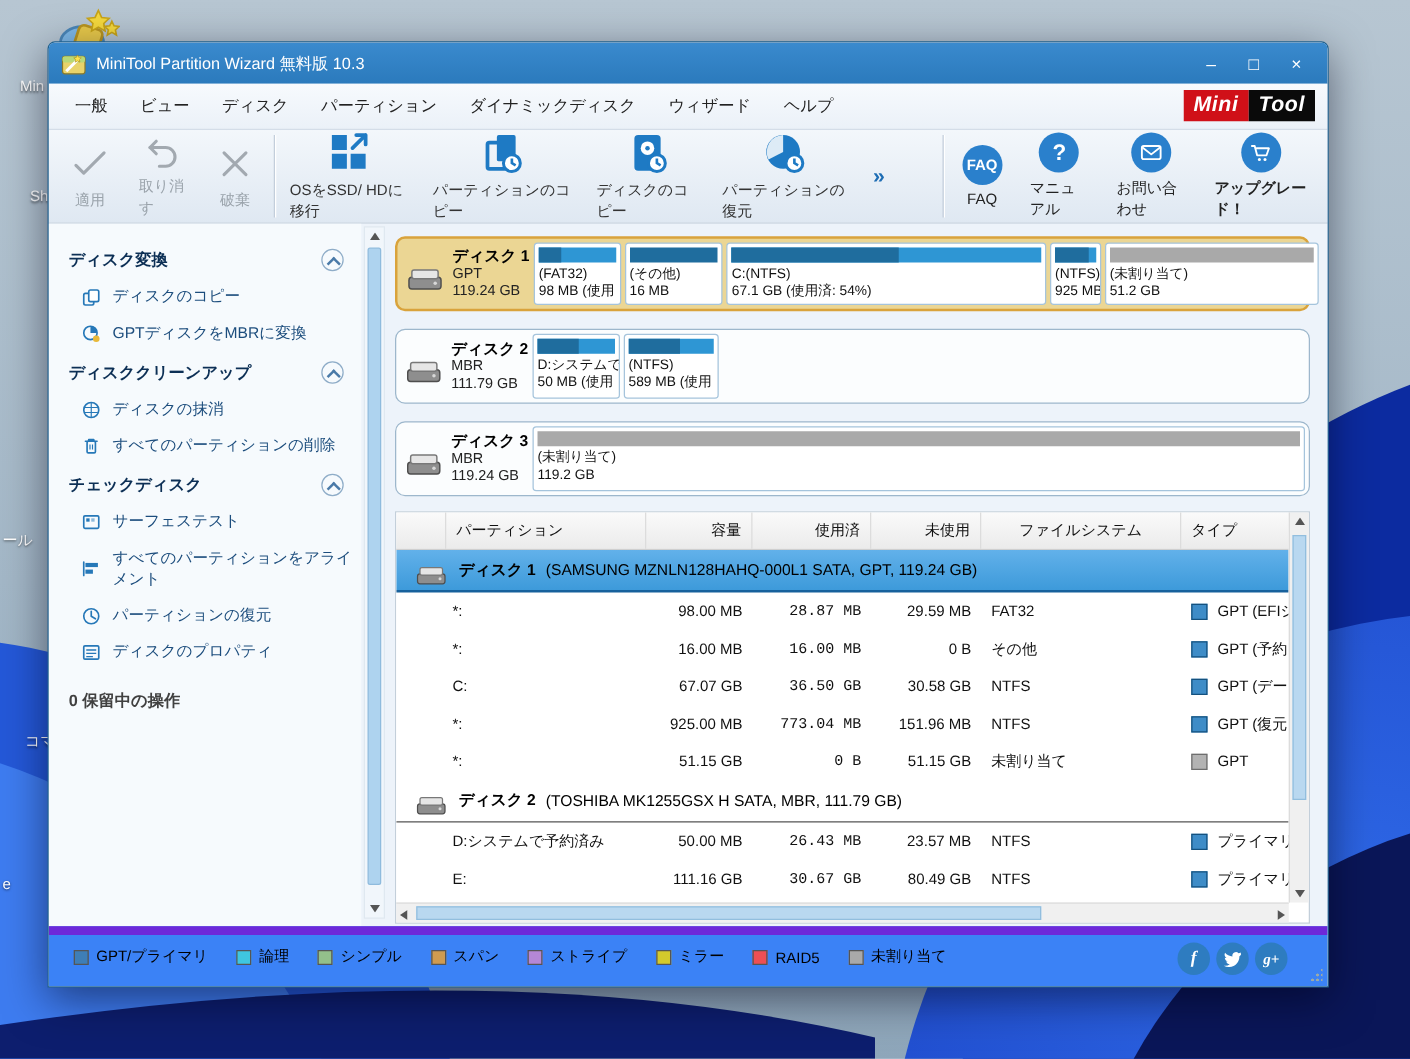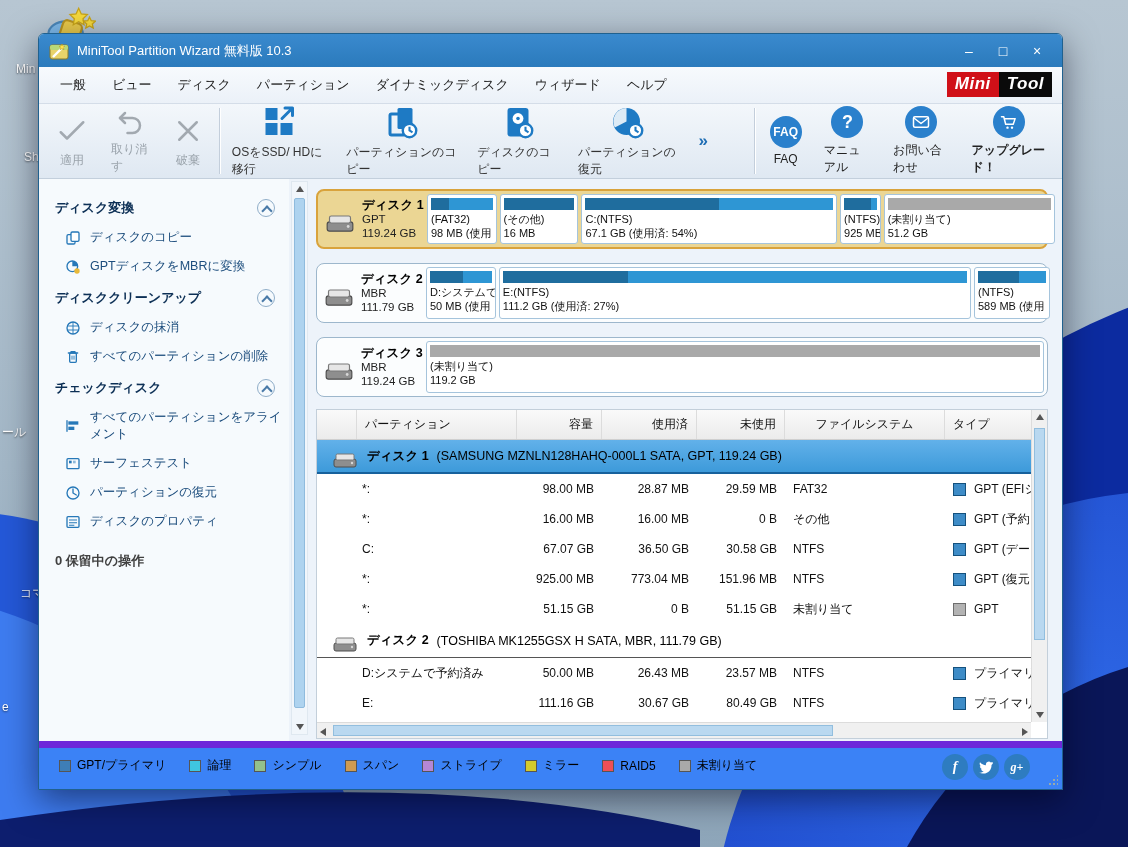--- a/index.html
+++ b/index.html
@@ -105,21 +105,21 @@
   .grow { height:34px; display:flex; align-items:center; gap:8px; padding-left:16px; font-size:12.5px; color:#000;
     background:#fff; }
   .grow.selected { background:linear-gradient(#62b1ea,#3d9ada); border-bottom:2px solid #17619c; }
   .grow.plain { border-bottom:1px solid #555; }
   .grow .d-ico { width:26px; height:17px; }
   .grow b { font-weight:bold; }
   .trow { height:30px; display:flex; align-items:center; font-size:12px; color:#111; }
   .td { padding:0 8px; white-space:nowrap; overflow:hidden; }
   .c-name { width:200px; padding-left:45px; }
   .c-cap { width:85px; text-align:right; }
-  .c-used { width:95px; text-align:right; }
+  .c-used { width:95px; text-align:right;font-family:Liberation Mono, monospace; }
   .c-unused { width:88px; text-align:right; }
   .c-fs { width:160px; text-align:left; }
   .c-type { flex:1; display:flex; align-items:center; gap:8px; }
   .tsq { width:13px; height:13px; border:1px solid #14517e; background:#3e8cc7; flex:0 0 13px; }
   .tsq.gray { background:#b3b3b3; border-color:#6e6e6e; }
   .h-c0 { width:40px; height:100%; border-right:1px solid #dcdcdc; }
   .h-name { width:160px; }
   .h-cap { width:85px; justify-content:flex-end; }
   .h-used { width:95px; justify-content:flex-end; }
   .h-unused { width:88px; justify-content:flex-end; }
@@ -371,33 +371,33 @@
               <path d="M10.5 10 v6 M13.5 10 v6" stroke="currentColor" stroke-width="1.4"></path>
             </svg></span>
           <span>すべてのパーティションの削除</span>
         </div>
         <div class="sb-section-head">
           <span class="sb-title">チェックディスク</span>
           <span class="sb-collapse"></span>
         </div>
         <div class="sb-item">
           <span class="s-ico"><svg viewBox="0 0 24 24" width="16" height="16">
+              <rect x="3" y="4" width="18" height="15" rx="1.5" fill="none" stroke="currentColor" stroke-width="2" stroke-linecap="round" stroke-linejoin="round"></rect>
+              <rect x="6" y="7" width="4" height="4" fill="currentColor"></rect>
+              <rect x="12" y="7" width="4" height="4" fill="currentColor" opacity=".5"></rect>
+            </svg></span>
+          <span>サーフェステスト</span>
+        </div>
+        <div class="sb-item">
+          <span class="s-ico"><svg viewBox="0 0 24 24" width="16" height="16">
               <path d="M3 4 v16" fill="none" stroke="currentColor" stroke-width="2" stroke-linecap="round" stroke-linejoin="round"></path>
               <rect x="5" y="5" width="15" height="5" fill="currentColor"></rect>
               <rect x="5" y="13" width="9" height="5" fill="currentColor"></rect>
             </svg></span>
           <span>すべてのパーティションをアライメント</span>
-        </div>
-        <div class="sb-item">
-          <span class="s-ico"><svg viewBox="0 0 24 24" width="16" height="16">
-              <rect x="3" y="4" width="18" height="15" rx="1.5" fill="none" stroke="currentColor" stroke-width="2" stroke-linecap="round" stroke-linejoin="round"></rect>
-              <rect x="6" y="7" width="4" height="4" fill="currentColor"></rect>
-              <rect x="12" y="7" width="4" height="4" fill="currentColor" opacity=".5"></rect>
-            </svg></span>
-          <span>サーフェステスト</span>
         </div>
         <div class="sb-item">
           <span class="s-ico"><svg viewBox="0 0 24 24" width="16" height="16">
               <circle cx="12" cy="12" r="9" fill="none" stroke="currentColor" stroke-width="2" stroke-linecap="round" stroke-linejoin="round"></circle>
               <path d="M12 6 v6 l5 3" fill="none" stroke="currentColor" stroke-width="2" stroke-linecap="round" stroke-linejoin="round"></path>
             </svg></span>
           <span>パーティションの復元</span>
         </div>
         <div class="sb-item">
           <span class="s-ico"><svg viewBox="0 0 24 24" width="16" height="16">
@@ -487,27 +487,20 @@
                 <div class="dl-sub">111.79 GB</div>
               </div>
             </div>
             <div class="pzone">
               <div class="pbox" style="flex: 0 0 11.3%;">
                 <div class="pbar">
                   <div class="pused" style="width: 53%;"></div>
                 </div>
                 <div class="pl1">D:システムで</div>
                 <div class="pl2">50 MB (使用</div>
-              </div>
-              <div class="pbox" style="flex: 0 0 76.4%;">
-                <div class="pbar">
-                  <div class="pused" style="width: 27%;"></div>
-                </div>
-                <div class="pl1">E:(NTFS)</div>
-                <div class="pl2">111.2 GB (使用済: 27%)</div>
               </div>
               <div class="pbox" style="flex: 0 0 12.3%;">
                 <div class="pbar">
                   <div class="pused" style="width: 60%;"></div>
                 </div>
                 <div class="pl1">(NTFS)</div>
                 <div class="pl2">589 MB (使用</div>
               </div>
             </div>
           </div>

